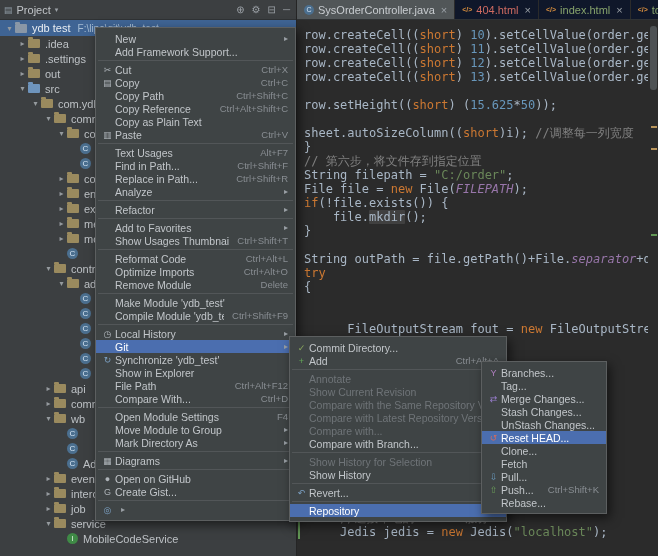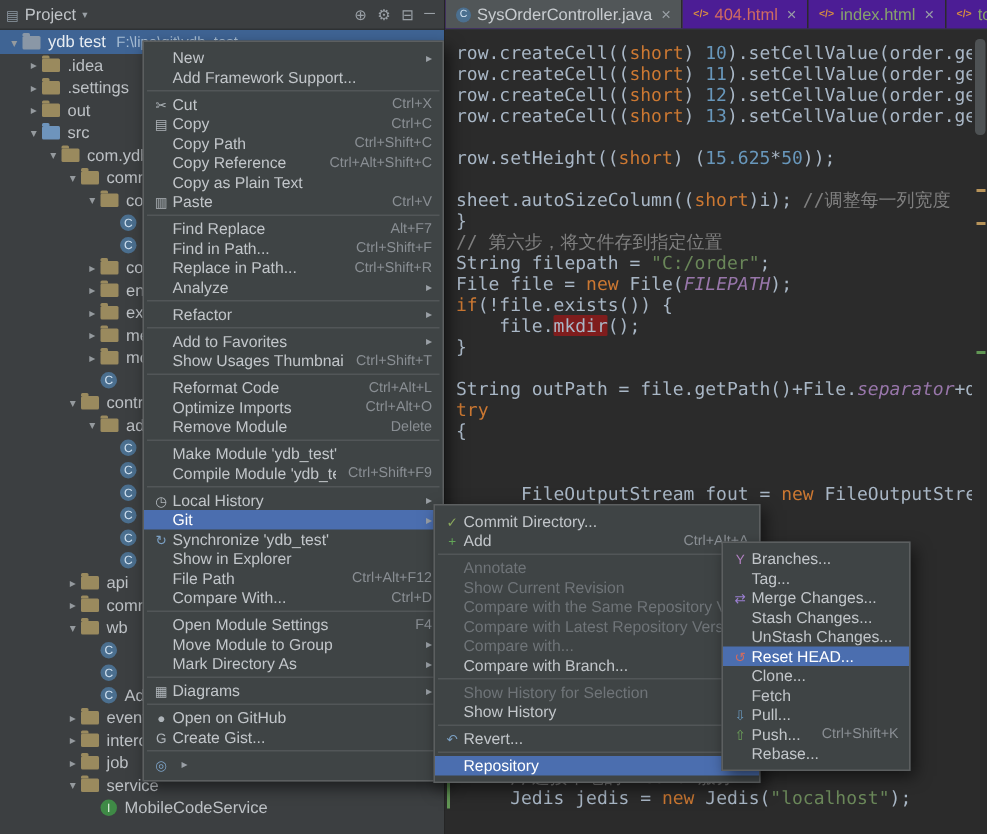--- a/index.html
+++ b/index.html
@@ -22,41 +22,41 @@
   .ic-folder{width:12px;height:9px;background:#9a8a5e;border-radius:1px;position:relative}
   .ic-folder::before{content:"";position:absolute;left:0;top:-2px;width:5px;height:2px;background:inherit;border-radius:1px 1px 0 0}
   .ic-folder.src{background:#6e94bc}
   .ic-folder.mod{background:#8a97a6}
   .ic-class,.ic-interface{width:11px;height:11px;border-radius:50%;font-size:8px;line-height:11px;text-align:center}
   .ic-class{background:#4b6f8f;color:#d3e3f2}
   .ic-interface{background:#3f8a46;color:#dff0df}
   .tree-label{margin-left:1px}
 
   
-  .tabs{position:absolute;left:297px;top:0;right:0;height:20px;background:#4c1d95;border-bottom:1px solid #2f3234;display:flex;align-items:stretch;overflow:hidden}
+  .tabs{position:absolute;left:297px;top:0;right:0;height:20px;background:#0f172a;border-bottom:1px solid #2f3234;display:flex;align-items:stretch;overflow:hidden}
   .tab{display:flex;align-items:center;gap:4px;padding:0 7px;border-right:1px solid #2b2b2b;font-size:11px;color:#bbb}
   .tab.active{background:#515658}
   .tab-ic-class{width:10px;height:10px;border-radius:50%;background:#4b6f8f;color:#d3e3f2;font-size:7px;line-height:10px;text-align:center;flex:none}
   .tab-ic-html{color:#d98f3f;font-size:7px;font-weight:bold;flex:none}
   .tab-close{color:#9aa0a6;font-size:11px;margin-left:2px}
 
   
   .editor{position:absolute;left:297px;top:20px;right:0;bottom:0;background:#2b2b2b;overflow:hidden}
   .code{position:absolute;left:7px;top:8px;right:10px;font-family:"DejaVu Sans Mono",monospace;font-size:12px;line-height:14px}
   .code-line{height:14px;white-space:pre;overflow:hidden}
   .code-bottom{top:477px}
   .tok.c-p{color:#a9b7c6}
   .tok.c-k{color:#cc7832}
   .tok.c-n{color:#6897bb}
   .tok.c-s{color:#6a8759}
   .tok.c-c{color:#808080}
   .tok.c-f{color:#9876aa;font-style:italic}
   .tok.c-m{color:#ffc66b}
   .tok.u{border-bottom:1px dotted #8a8a8a}
-  .tok.hl{background:#7f1d1d;border-radius:1px}
+  .tok.hl{background:#404040;border-radius:1px}
   .vcs-bar{position:absolute;left:1px;top:478px;width:2px;height:41px;background:#629755}
   .scrollbar{position:absolute;right:0;top:0;width:9px;bottom:0}
   .sb-thumb{position:absolute;left:1px;right:1px;top:6px;height:64px;background:#4e5254;border-radius:3px}
   .sb-mark{position:absolute;right:1px;width:6px;height:2px}
 
   
   .menu{position:absolute;background:#3f4445;border:1px solid #5c5f60;box-shadow:3px 4px 10px rgba(0,0,0,.55);padding:4px 0;font-size:10.5px;color:#c2c6ca}
   .menu-item{height:13px;display:flex;align-items:center;padding:0 7px 0 4px}
   .mi-icon{width:15px;flex:0 0 15px;text-align:center;font-size:9px;color:#aeb4b9}
   .mi-label{flex:1 1 auto;overflow:hidden;white-space:nowrap}
@@ -363,21 +363,21 @@
         <span class="mi-label">Copy as Plain Text</span>
       </div>
       <div class="menu-item">
         <span class="mi-icon">▥</span>
         <span class="mi-label">Paste</span>
         <span class="mi-shortcut">Ctrl+V</span>
       </div>
       <div class="menu-sep"></div>
       <div class="menu-item">
         <span class="mi-icon"></span>
-        <span class="mi-label">Find Replace</span>
+        <span class="mi-label">Text Usages</span>
         <span class="mi-shortcut">Alt+F7</span>
       </div>
       <div class="menu-item">
         <span class="mi-icon"></span>
         <span class="mi-label">Find in Path...</span>
         <span class="mi-shortcut">Ctrl+Shift+F</span>
       </div>
       <div class="menu-item">
         <span class="mi-icon"></span>
         <span class="mi-label">Replace in Path...</span>

